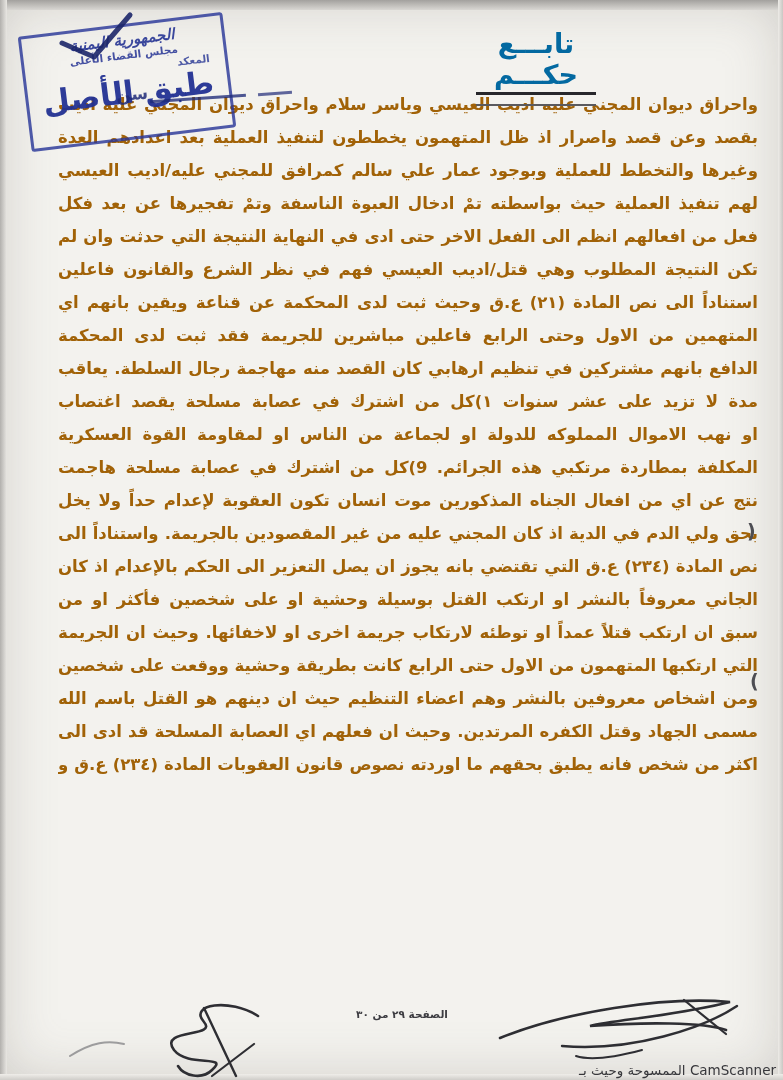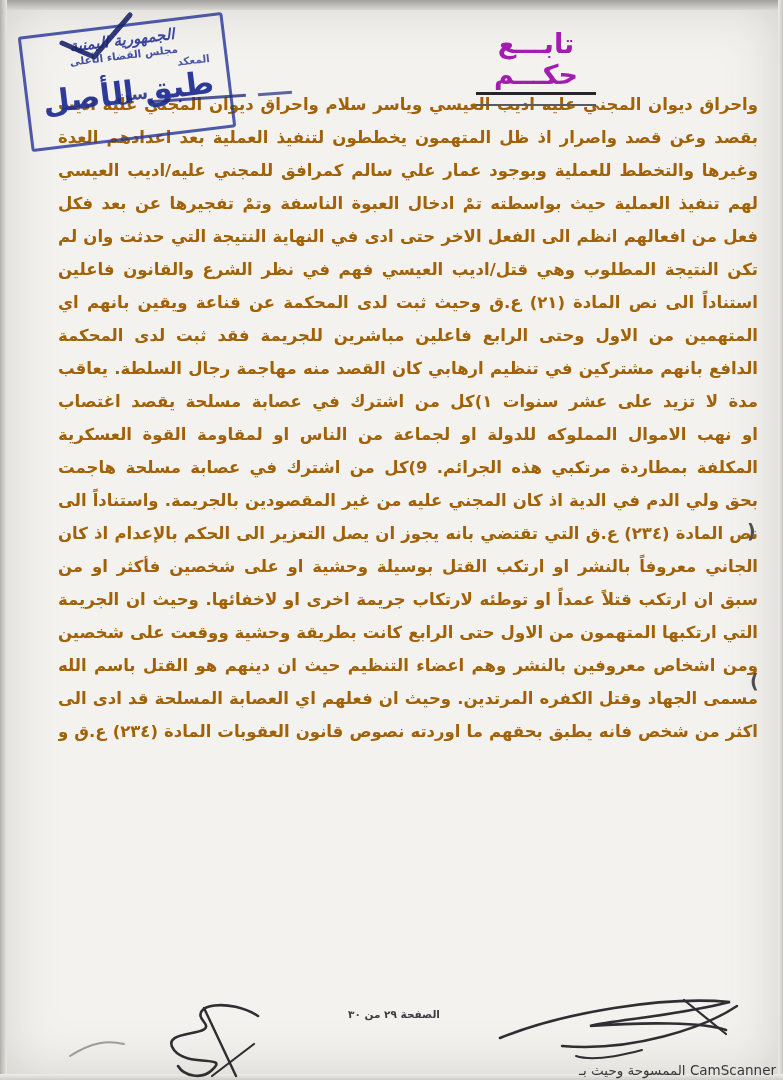--- a/index.html
+++ b/index.html
@@ -33,34 +33,34 @@
   .checkmark{position:absolute;left:58px;top:10px;z-index:6;}
   .handwriting-note{position:absolute;left:116px;top:84px;z-index:6;
     font-size:17px;font-weight:bold;color:rgba(30,42,120,.85);transform:rotate(-5deg);}
   .hw-dash1{position:absolute;left:150px;top:97px;width:96px;z-index:6;
     border-top:3px solid rgba(30,42,120,.78);transform:rotate(-4deg);}
   .hw-dash2{position:absolute;left:258px;top:92px;width:34px;z-index:6;
     border-top:3px solid rgba(30,42,120,.7);transform:rotate(-4deg);}
 
   
   .title{position:absolute;left:452px;top:28px;width:168px;text-align:center;z-index:2;}
-  .title-text{font-size:27px;font-weight:bold;color:#a21caf;direction:rtl;}
+  .title-text{font-size:27px;font-weight:bold;color:#0369a1;direction:rtl;}
   .title-underline{margin:2px auto 0;width:120px;height:9px;
     border-top:3.5px solid #27272b;border-bottom:2px solid #5a5a5e;}
 
   
   .body{position:absolute;left:58px;top:88px;width:700px;direction:rtl;z-index:1;}
   .line{height:33px;line-height:33px;font-size:16.5px;font-weight:bold;color:#a16207;
     text-align:justify;text-align-last:justify;overflow:hidden;}
   .margin-mark{position:absolute;font-size:19px;font-weight:bold;color:#4d4d53;z-index:2;}
   .mm1{left:747px;top:520px;}
   .mm2{left:750px;top:670px;}
 
   
-  .page-num{position:absolute;left:298px;top:1008px;width:192px;text-align:center;
+  .page-num{position:absolute;left:306px;top:1008px;width:192px;text-align:center;
     direction:rtl;font-size:10.5px;font-weight:bold;color:#3d3d42;z-index:2;}
   .sig{position:absolute;z-index:3;}
   .sig-left{left:62px;top:996px;}
   .sig-right{left:492px;top:986px;}
   .camscanner{position:absolute;right:7px;bottom:2px;direction:ltr;
     font-size:13.5px;color:#37373b;z-index:4;font-weight:normal;}
 </style>
 </head>
 <body>
 
@@ -95,20 +95,21 @@
     <div class="line">وغيرها والتخطط للعملية وبوجود عمار علي سالم كمرافق للمجني عليه/اديب العيسي سهل</div>
     <div class="line">لهم تنفيذ العملية حيث بواسطته تمْ ادخال العبوة الناسفة وتمْ تفجيرها عن بعد فكل</div>
     <div class="line">فعل من افعالهم انظم الى الفعل الاخر حتى ادى في النهاية النتيجة التي حدثت وان لم</div>
     <div class="line">تكن النتيجة المطلوب وهي قتل/اديب العيسي فهم في نظر الشرع والقانون فاعلين مباشرين</div>
     <div class="line">استناداً الى نص المادة (٢١) ع.ق وحيث ثبت لدى المحكمة عن قناعة ويقين بانهم اي</div>
     <div class="line">المتهمين من الاول وحتى الرابع فاعلين مباشرين للجريمة فقد ثبت لدى المحكمة بالدليل</div>
     <div class="line">الدافع بانهم مشتركين في تنظيم ارهابي كان القصد منه مهاجمة رجال السلطة. يعاقب</div>
     <div class="line">مدة لا تزيد على عشر سنوات ١)كل من اشترك في عصابة مسلحة يقصد اغتصاب الاراضي</div>
     <div class="line">او نهب الاموال المملوكه للدولة او لجماعة من الناس او لمقاومة القوة العسكرية</div>
     <div class="line">المكلفة بمطاردة مرتكبي هذه الجرائم. 9)كل من اشترك في عصابة مسلحة هاجمت</div>
+    <div class="line">نتج عن اي من افعال الجناه المذكورين موت انسان تكون العقوبة لإعدام حداً ولا يخل</div>
     <div class="line">بحق ولي الدم في الدية اذ كان المجني عليه من غير المقصودين بالجريمة. واستناداً الى</div>
     <div class="line">نص المادة (٢٣٤) ع.ق التي تقتضي بانه يجوز ان يصل التعزير الى الحكم بالإعدام اذ كان</div>
     <div class="line">الجاني معروفاً بالنشر او ارتكب القتل بوسيلة وحشية او على شخصين فأكثر او من شخص</div>
     <div class="line">سبق ان ارتكب قتلاً عمداً او توطئه لارتكاب جريمة اخرى او لاخفائها. وحيث ان الجريمة</div>
     <div class="line">التي ارتكبها المتهمون من الاول حتى الرابع كانت بطريقة وحشية ووقعت على شخصين</div>
     <div class="line">ومن اشخاص معروفين بالنشر وهم اعضاء التنظيم حيث ان دينهم هو القتل باسم الله تحت</div>
     <div class="line">مسمى الجهاد وقتل الكفره المرتدين. وحيث ان فعلهم اي العصابة المسلحة قد ادى الى موت</div>
     <div class="line">اكثر من شخص فانه يطبق بحقهم ما اوردته نصوص قانون العقوبات المادة (٢٣٤) ع.ق و</div>
   </div>
 

